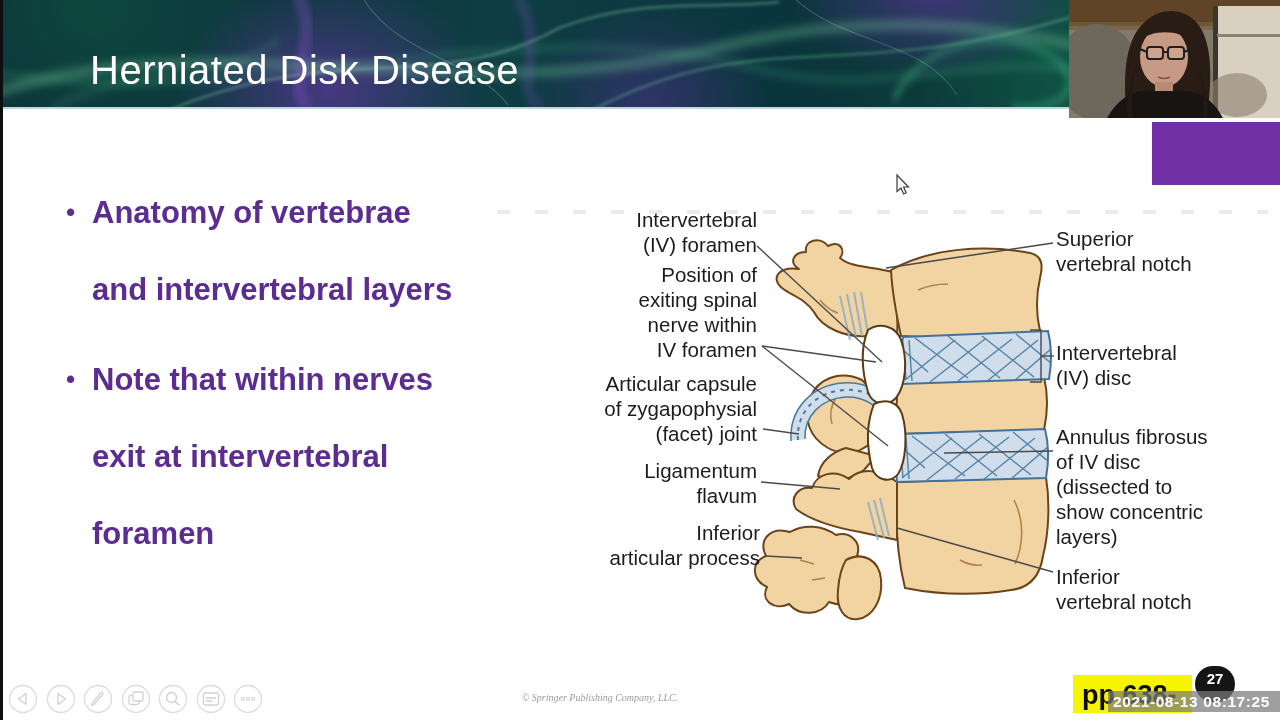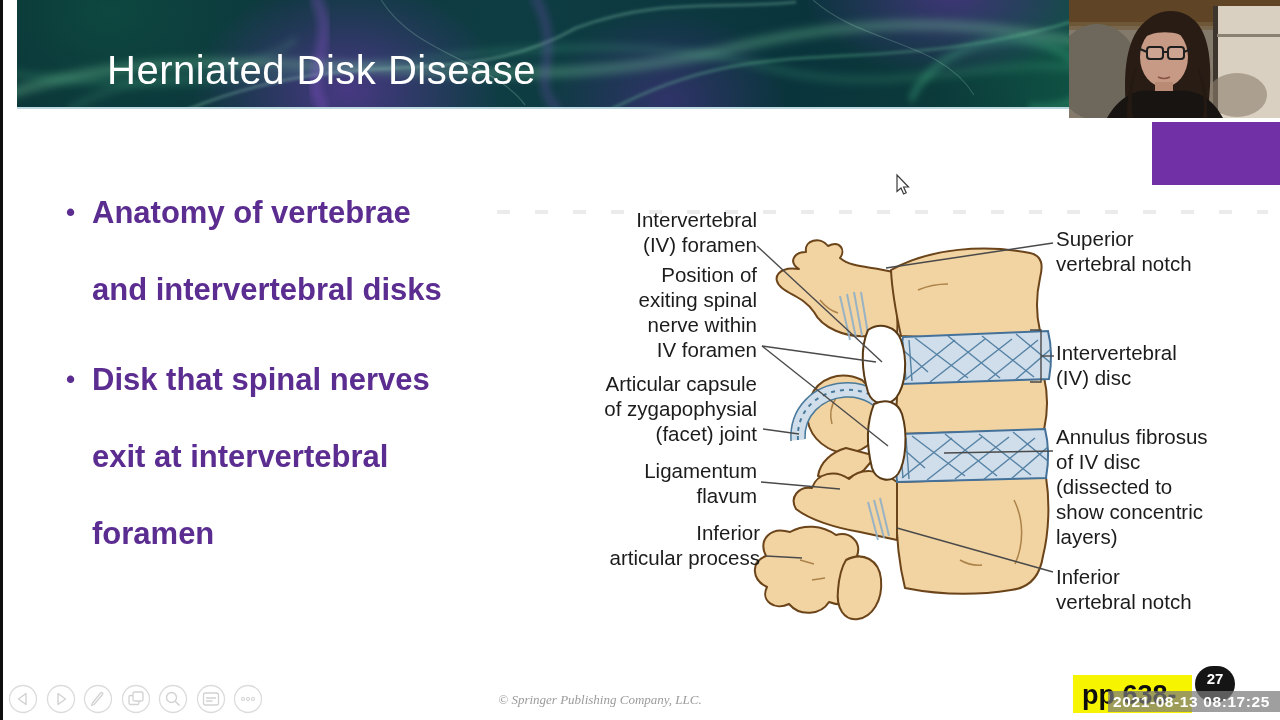--- a/index.html
+++ b/index.html
@@ -1,20 +1,20 @@
 <!DOCTYPE html>
 <html><head>
 <meta charset="utf-8">
 <style>
   html,body{margin:0;padding:0;background:#222;}
   .stage{position:relative;width:1280px;height:720px;background:#fff;overflow:hidden;
          font-family:"Liberation Sans",sans-serif;}
 
   
-  .header{position:absolute;left:17px;top:0;width:1084px;height:107px;
+  .header{position:absolute;left:0;top:0;width:1084px;height:107px;
     background:
       radial-gradient(220px 160px at 330px 90px, rgba(110,55,175,.60), transparent 70%),
       radial-gradient(170px 130px at 650px 100px, rgba(92,46,155,.45), transparent 70%),
       radial-gradient(210px 120px at 935px -5px, rgba(104,52,168,.55), transparent 70%),
       radial-gradient(300px 220px at 1130px 70px, rgba(18,115,88,.55), transparent 72%),
       radial-gradient(260px 200px at 90px 10px, rgba(14,90,70,.5), transparent 70%),
       linear-gradient(100deg,#0b3237,#0e3d43 45%,#0a343c 72%,#0d4038);
     border-bottom:2px solid #bcd9e2;}
   .headerfx{position:absolute;left:0;top:0;width:100%;height:100%;}
   .slide-title{position:absolute;left:90px;top:48px;color:#fff;font-size:40px;
@@ -46,21 +46,21 @@
 
   
   .webcam{position:absolute;left:1069px;top:0;width:211px;height:118px;overflow:hidden;}
   .purple-box{position:absolute;left:1152px;top:122px;width:128px;height:63px;}
   .left-edge{position:absolute;left:0;top:0;width:3px;height:720px;background:#0e0e0e;z-index:60;}
 
   
   .toolbar{position:absolute;left:8px;top:684px;display:flex;gap:7.5px;}
   .tool{width:30px;height:30px;}
   .copyright{position:absolute;left:430px;top:692px;width:340px;text-align:center;
-    font-family:"Liberation Serif",serif;font-style:italic;font-size:13px;color:#9b9b9b;}
+    font-family:"Liberation Serif",serif;font-style:italic;font-size:10px;color:#9b9b9b;}
   .pageref{position:absolute;left:1073px;top:675px;width:119px;height:38px;
     line-height:40px;padding-left:9px;box-sizing:border-box;
     font-size:27px;font-weight:bold;color:#0d0d0d;z-index:5;}
   .slide-num{position:absolute;left:1195px;top:666px;width:40px;height:36px;
     color:#fff;font-size:15px;font-weight:bold;text-align:center;
     padding-top:4px;box-sizing:border-box;z-index:6;border-radius:18px;}
   .timebar{position:absolute;left:1108px;top:691px;width:172px;height:21px;
     background:rgba(122,122,122,.72);z-index:7;color:#fff;font-size:15.5px;
     font-weight:bold;letter-spacing:.6px;line-height:21px;padding-left:5px;
     box-sizing:border-box;}
@@ -90,25 +90,25 @@
       <path d="M60,110 C160,60 240,90 330,40" fill="none" stroke="rgba(110,215,160,.20)" stroke-width="5" filter="url(#bl1)"></path>
       <path d="M430,0 C470,55 560,60 600,105" fill="none" stroke="rgba(200,255,225,.22)" stroke-width="1.2"></path>
       <path d="M940,0 C1000,45 1090,40 1130,95" fill="none" stroke="rgba(200,255,225,.20)" stroke-width="1.2"></path>
     </svg>
     <div class="slide-title">Herniated Disk Disease</div>
   </div>
 
   <div class="bullet b1" style="color: rgb(92, 45, 145);">
     <span class="mark">•</span>
     <span class="btxt">Anatomy of vertebrae
-and intervertebral disks</span>
+and intervertebral layers</span>
   </div>
   <div class="bullet b2" style="color: rgb(92, 45, 145);">
     <span class="mark">•</span>
-    <span class="btxt">Disk that spinal nerves
+    <span class="btxt">Note that within nerves
 exit at intervertebral
 foramen</span>
   </div>
 
   <svg class="artsvg" viewBox="0 0 1280 720">
     <defs>
       <clipPath id="band1">
           <path d="M903,337 L1048,331 C1052,347 1052,362 1049,379 L901,384 C899,368 900,352 903,337 Z"></path>
         </clipPath>
       <clipPath id="band2">

